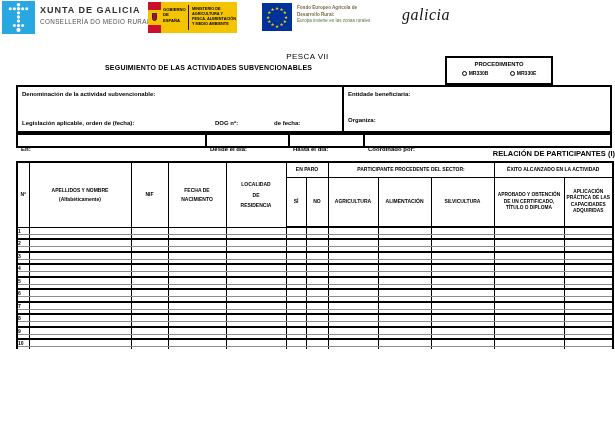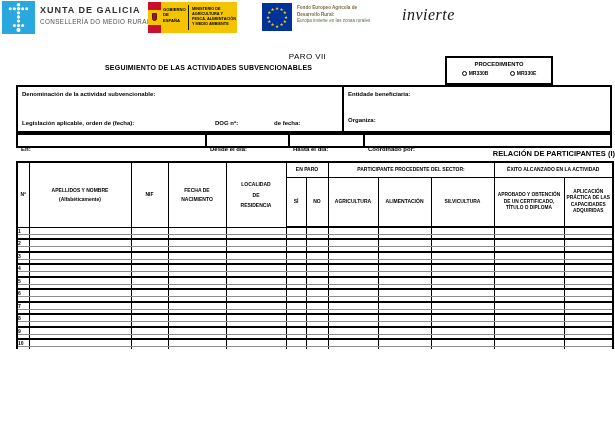--- a/index.html
+++ b/index.html
@@ -146,24 +146,24 @@
             <text x="22.8" y="11.1">★</text>
         </g>
       </svg>
       <div class="eu-txt">
         <div class="eu-line-a">Fondo Europeo Agrícola de</div>
         <div class="eu-line-a">Desarrollo Rural:</div>
         <div class="eu-line-b">Europa invierte en las zonas rurales</div>
       </div>
     </div>
 
-    <div class="galicia-mark">invierte</div>
+    <div class="galicia-mark">galicia</div>
   </div>
 
-  <div class="anexo">PARO VII</div>
+  <div class="anexo">PESCA VII</div>
   <div class="seguimiento">SEGUIMIENTO DE LAS ACTIVIDADES SUBVENCIONABLES</div>
 
   <div class="proc-box">
     <div class="proc-title">PROCEDIMIENTO</div>
     <div class="proc-opts">
       <div class="proc-opt">
         <span class="radio"></span>
         <span class="proc-opt-label">MR330B</span>
       </div>
       <div class="proc-opt">

